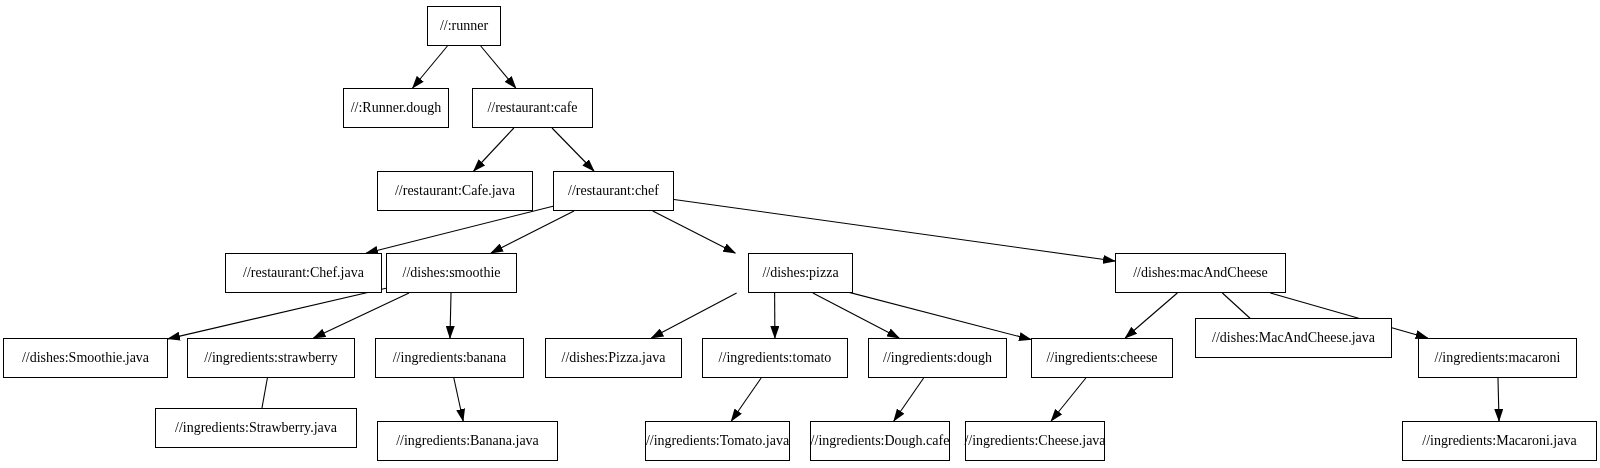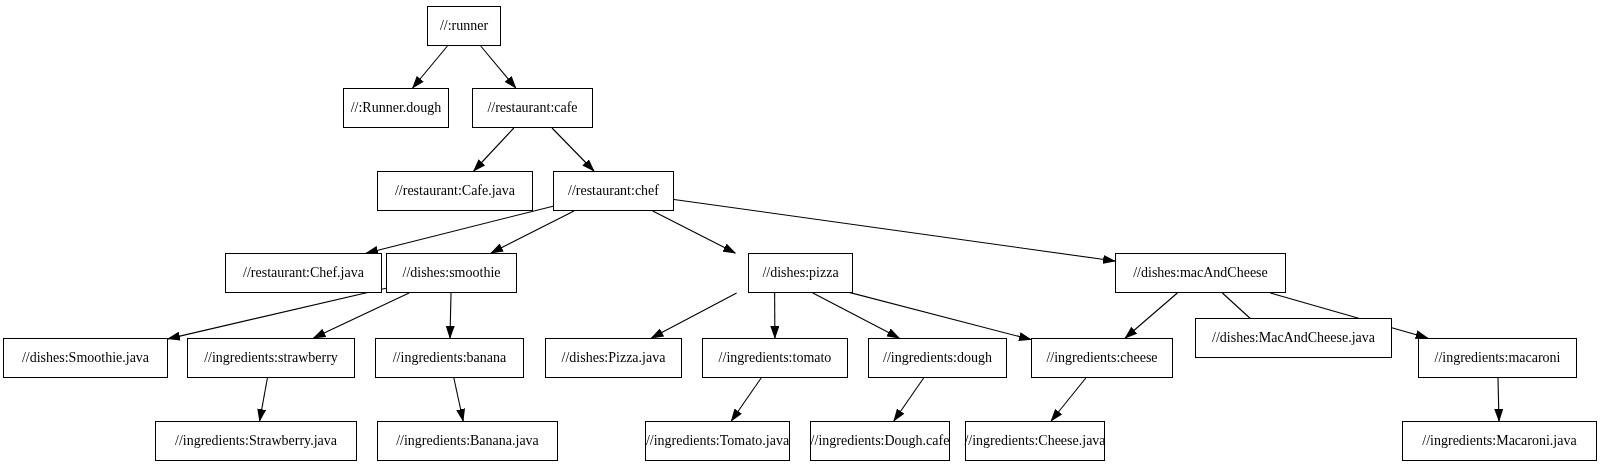--- a/index.html
+++ b/index.html
@@ -82,20 +82,20 @@
   <div class="node" style="left:1115px; top:253px; width:171px;">//dishes:macAndCheese</div>
   <div class="node" style="left:3px;    top:338px; width:165px;">//dishes:Smoothie.java</div>
   <div class="node" style="left:187px;  top:338px; width:168px;">//ingredients:strawberry</div>
   <div class="node" style="left:375px;  top:338px; width:149px;">//ingredients:banana</div>
   <div class="node" style="left:545px;  top:338px; width:137px;">//dishes:Pizza.java</div>
   <div class="node" style="left:702px;  top:338px; width:146px;">//ingredients:tomato</div>
   <div class="node" style="left:868px;  top:338px; width:139px;">//ingredients:dough</div>
   <div class="node" style="left:1031px; top:338px; width:142px;">//ingredients:cheese</div>
   <div class="node" style="left:1195px; top:318px; width:197px;">//dishes:MacAndCheese.java</div>
   <div class="node" style="left:1418px; top:338px; width:159px;">//ingredients:macaroni</div>
-  <div class="node" style="left:155px;  top:421px; width:202px;">//ingredients:Strawberry.java</div>
+  <div class="node" style="left:155px;  top:408px; width:202px;">//ingredients:Strawberry.java</div>
   <div class="node" style="left:377px;  top:421px; width:181px;">//ingredients:Banana.java</div>
   <div class="node" style="left:645px;  top:421px; width:145px;">//ingredients:Tomato.java</div>
   <div class="node" style="left:810px;  top:421px; width:140px;">//ingredients:Dough.cafe</div>
   <div class="node" style="left:965px;  top:421px; width:140px;">//ingredients:Cheese.java</div>
   <div class="node" style="left:1402px; top:421px; width:195px;">//ingredients:Macaroni.java</div>
 
 </div>
 
 </body></html>

